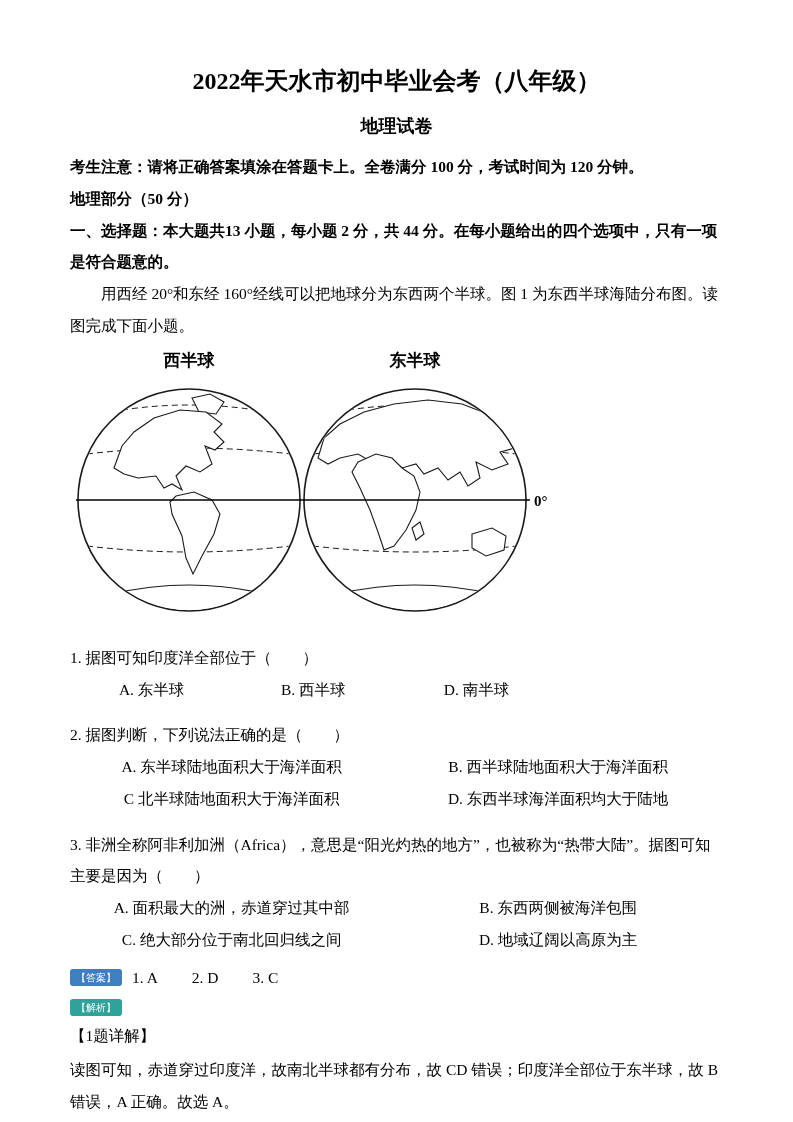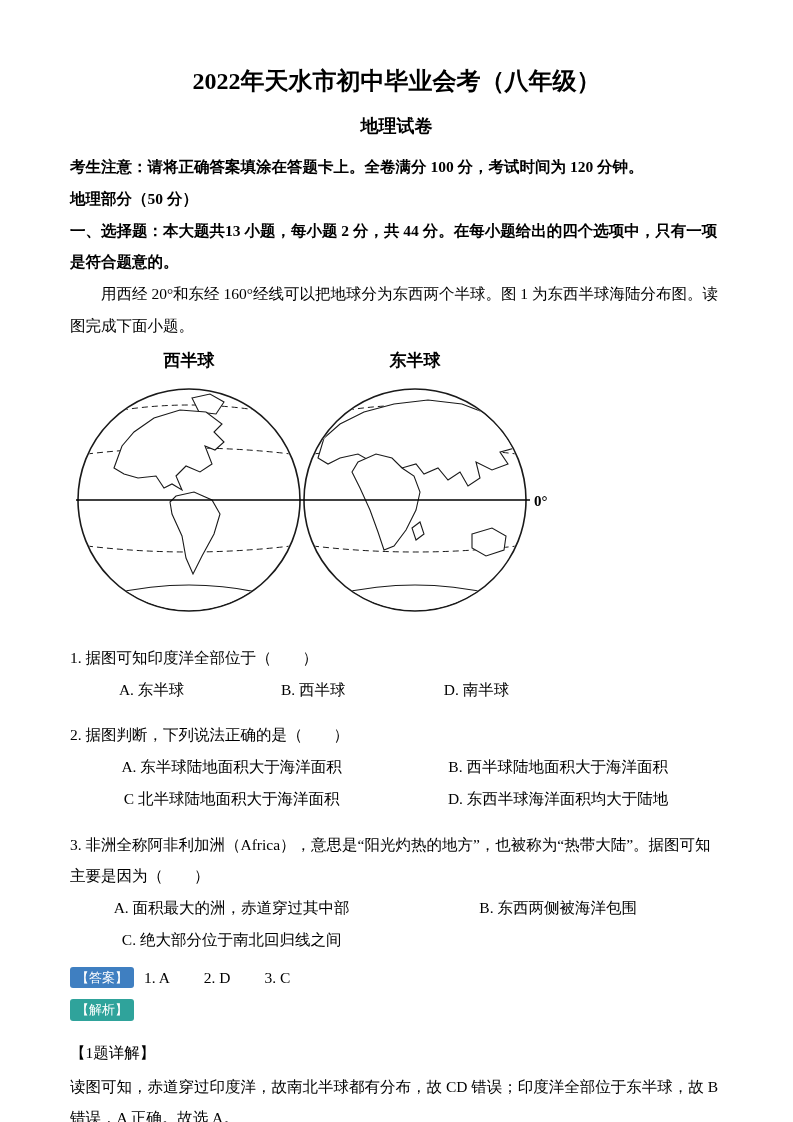--- a/index.html
+++ b/index.html
@@ -37,30 +37,30 @@
   .figure-wrap svg { display: block; }
   .q-stem { margin-top: 14px; }
   .options { display: grid; }
   .options-4 { grid-template-columns: 25% 24.5% 25.5% 25%; }
   .options-2 { grid-template-columns: 49.5% 50.5%; }
   .options span { display: block; text-align: center; }
   .sol-row { margin-top: 6px; display: flex; align-items: center; gap: 0; }
   .badge {
     display: inline-block;
     color: #ffffff;
-    font-size: 13px;
+    font-size: 10px;
     line-height: 1.5;
     padding: 1px 6px;
     border-radius: 3px;
     margin-right: 10px;
   }
   .badge-answer { background: #3f7fc1; }
   .badge-analysis { background: #2fa39b; }
   .answer-item { margin-right: 34px; }
-  .detail-heading { margin-top: 16px; }
+  .detail-heading { margin-top: 4px; }
   .detail-text { margin-top: 2px; }
   .mt-md { margin-top: 8px; }
 </style>
 </head>
 <body>
 
 <h1 class="doc-title">2022年天水市初中毕业会考（八年级）</h1>
 <h2 class="doc-subtitle">地理试卷</h2>
 
 <p class="notice">考生注意：请将正确答案填涂在答题卡上。全卷满分 100 分，考试时间为 120 分钟。</p>
@@ -139,20 +139,21 @@
     <span>D. 东西半球海洋面积均大于陆地</span>
   </div>
 </div>
 
 <div class="mt-md">
   <p class="q-stem">3. 非洲全称阿非利加洲（Africa），意思是“阳光灼热的地方”，也被称为“热带大陆”。据图可知主要是因为（　　）</p>
   <div class="options options-2">
     <span>A. 面积最大的洲，赤道穿过其中部</span>
     <span>B. 东西两侧被海洋包围</span>
     <span>C. 绝大部分位于南北回归线之间</span>
+    <span>D. 地域辽阔以高原为主</span>
   </div>
 </div>
 
 <div class="sol-row">
   <span class="badge badge-answer">【答案】</span>
   <span class="answer-item">1. A</span>
   <span class="answer-item">2. D</span>
   <span class="answer-item">3. C</span>
 </div>
 

